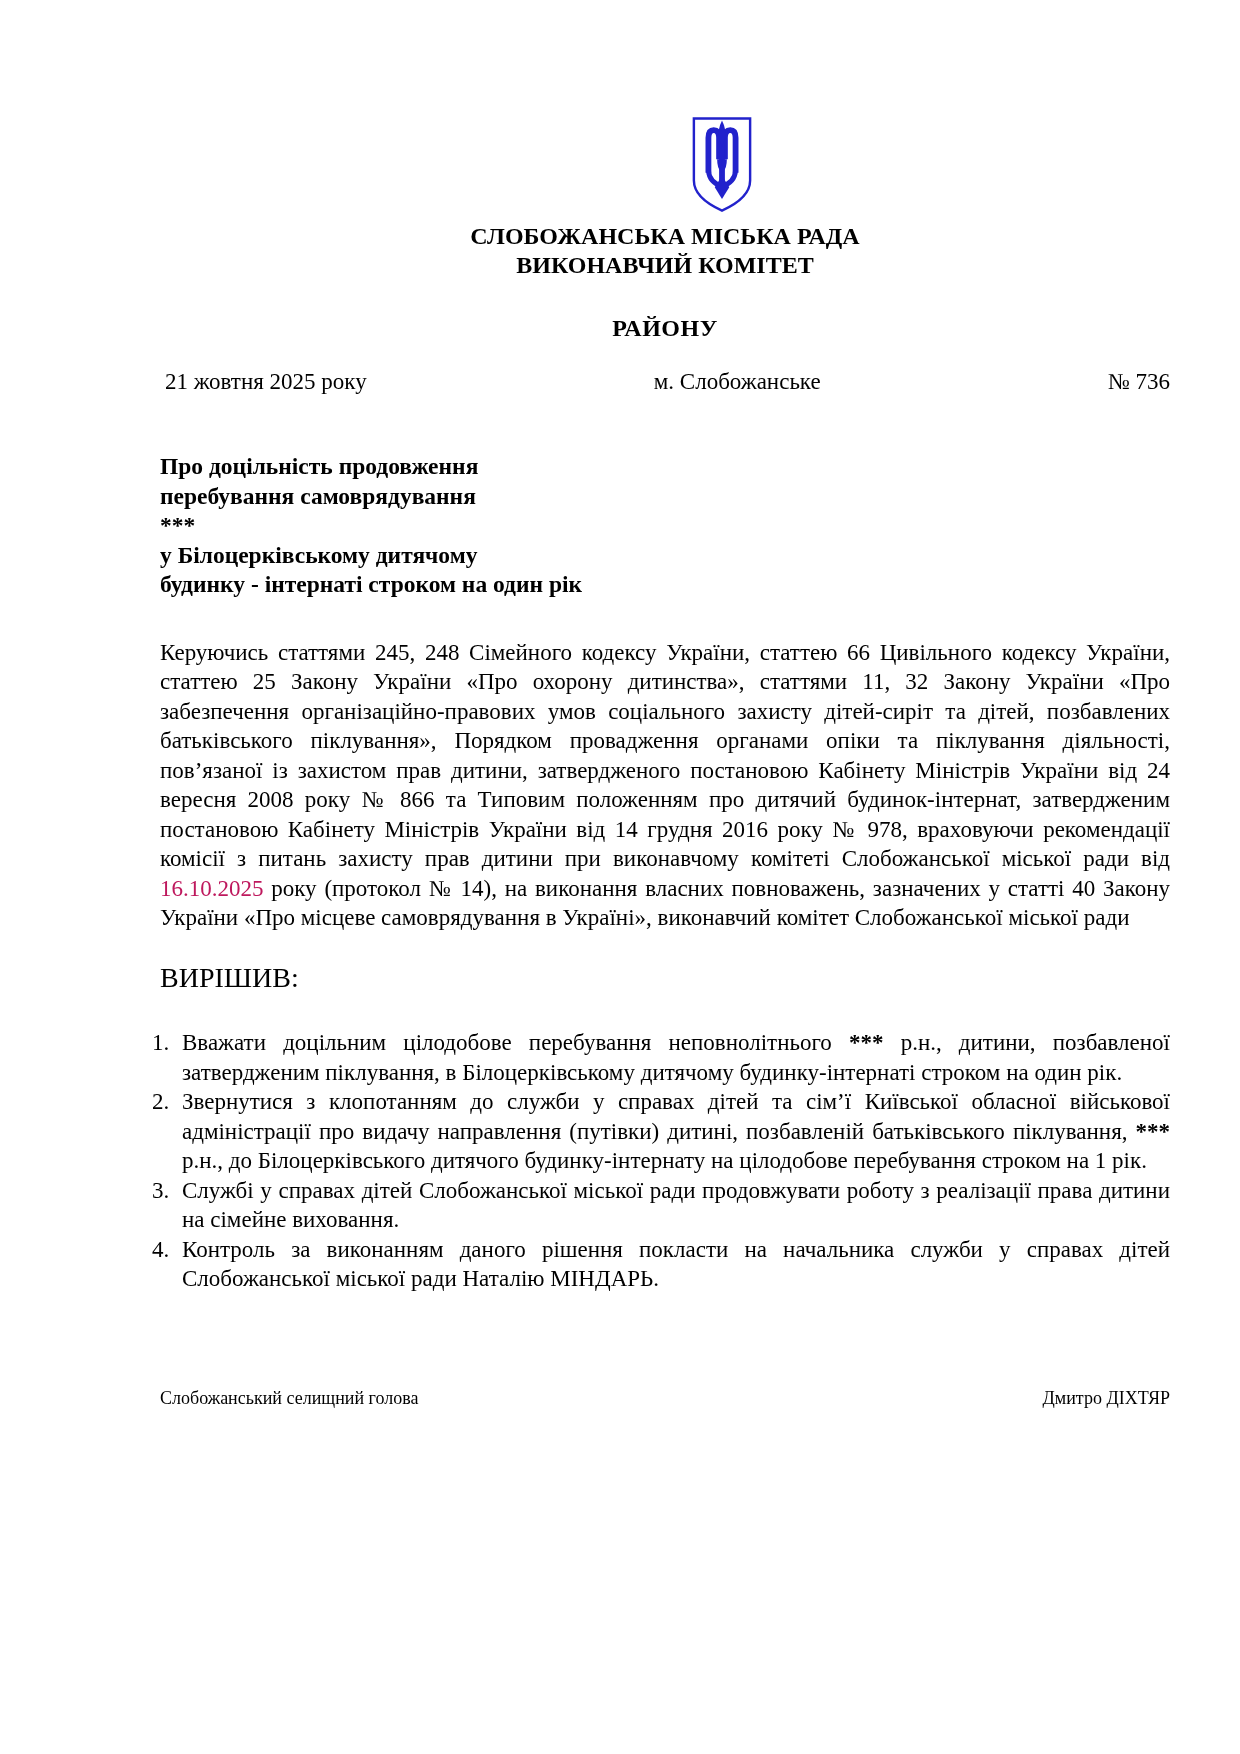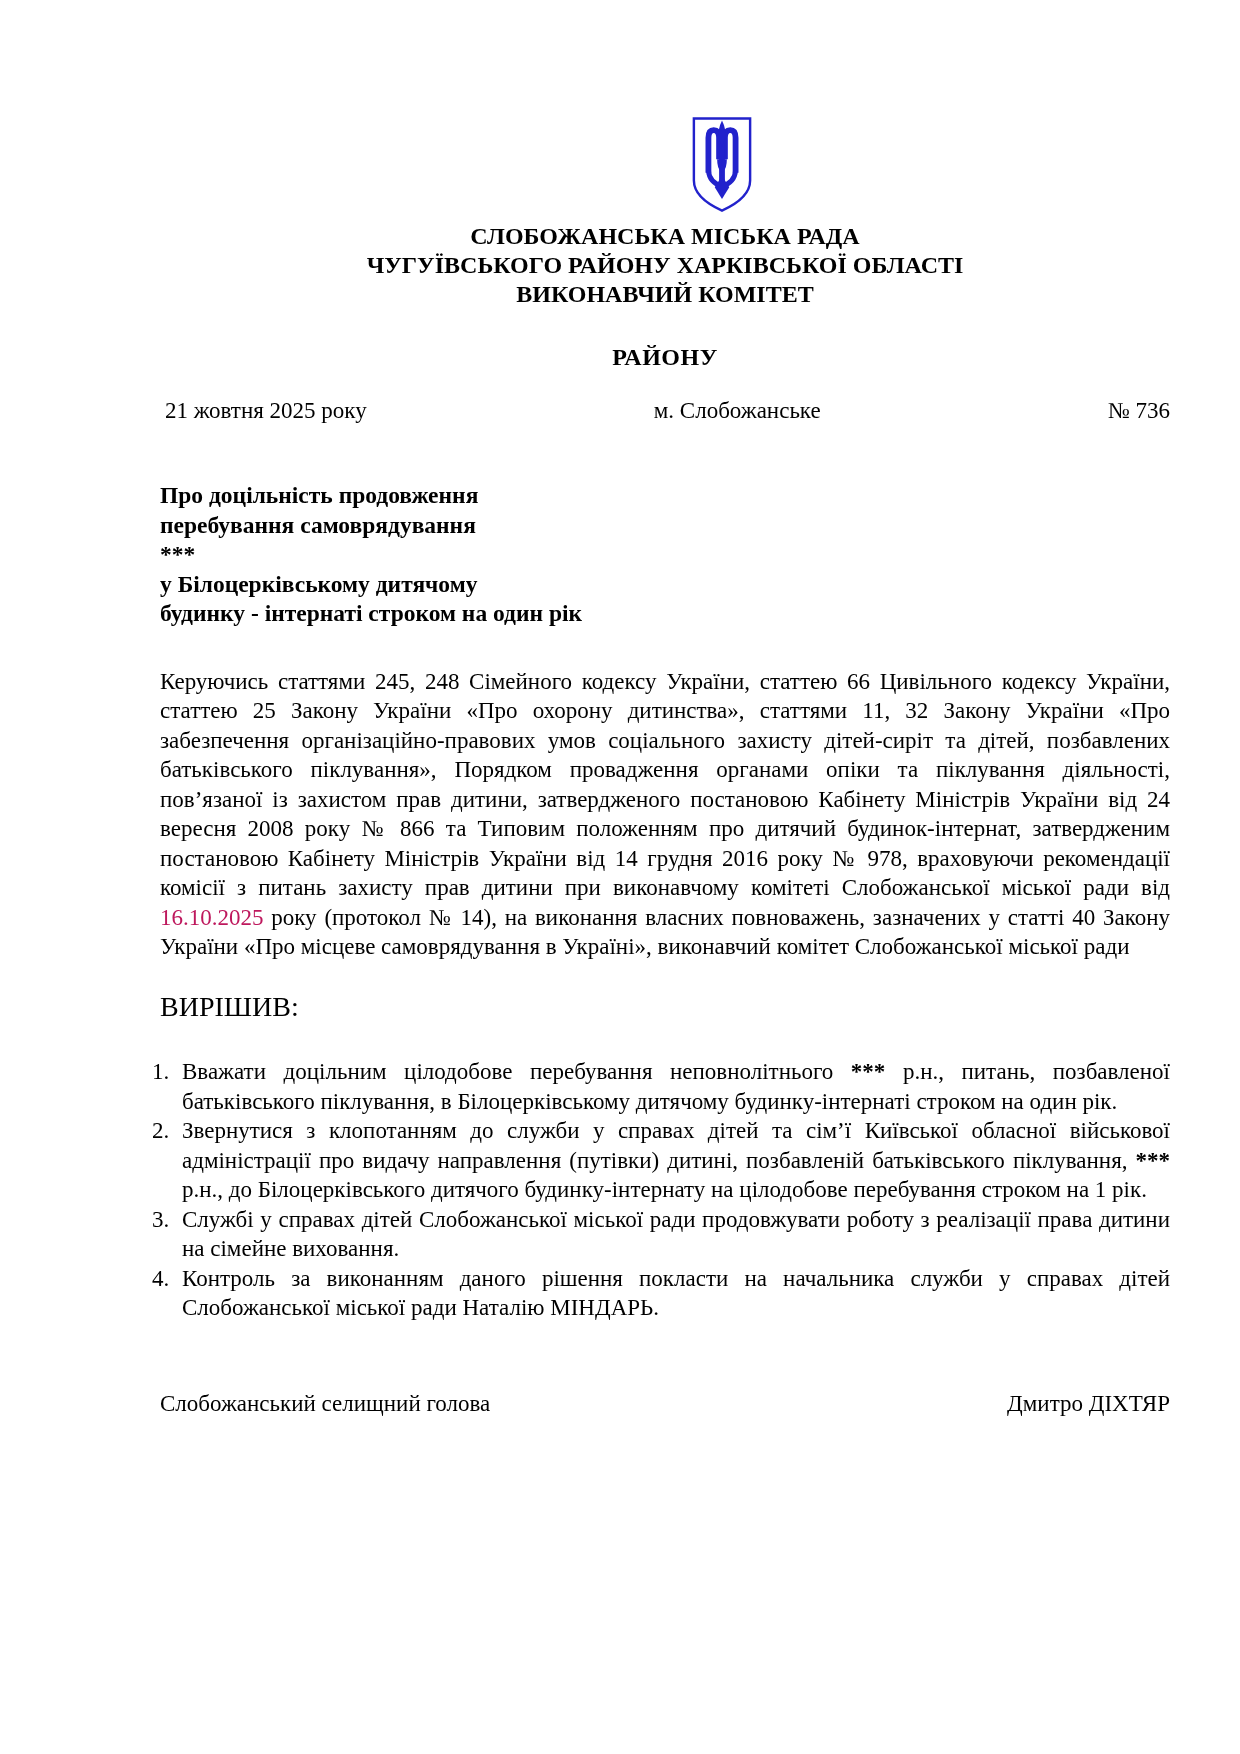--- a/index.html
+++ b/index.html
@@ -90,25 +90,25 @@
     padding-right: 0;
   }
   .res-list .item-text {
     flex: 1 1 auto;
     text-align: justify;
   }
   .bold-mask { font-weight: bold; }
 
   
   .signature-row {
-    margin-top: 66px;
+    margin-top: 90px;
     display: flex;
     justify-content: space-between;
     align-items: baseline;
-    font-size: 23px;
+    font-size: 18px;
     line-height: 29px;
   }
 </style>
 </head>
 <body>
 
 <div class="page">
   <div class="content">
 
     <div class="emblem-wrap">
@@ -126,21 +126,20 @@
 
         <g fill="#2222cc">
           <path d="M33 4 Q37.5 13 36.5 22 L33 31 L29.5 22 Q28.5 13 33 4 Z"></path>
           <path d="M33 61 L40.5 73 L33 85 L25.5 73 Z"></path>
         </g>
       </svg>
     </div>
 
     <div class="org-block">
       <div>СЛОБОЖАНСЬКА МІСЬКА РАДА</div>
-      <div>ЧУГУЇВСЬКОГО РАЙОНУ ХАРКІВСЬКОЇ ОБЛАСТІ</div>
       <div>ВИКОНАВЧИЙ КОМІТЕТ</div>
     </div>
 
     <div class="doc-type">РАЙОНУ</div>
 
     <div class="date-row">
       <span class="cell-left">21 жовтня 2025 року</span>
       <span class="cell-mid">м. Слобожанське</span>
       <span class="cell-right">№ 736</span>
     </div>
@@ -153,21 +152,21 @@
       <div>будинку - інтернаті строком на один рік</div>
     </div>
 
     <p class="preamble"><span>Керуючись статтями 245, 248 Сімейного кодексу України, статтею 66 Цивільного кодексу України, статтею 25 Закону України «Про охорону дитинства», статтями 11, 32 Закону України «Про забезпечення організаційно-правових умов соціального захисту дітей-сиріт та дітей, позбавлених батьківського піклування», Порядком провадження органами опіки та піклування діяльності, пов’язаної із захистом прав дитини, затвердженого постановою Кабінету Міністрів України від 24 вересня 2008 року № 866 та Типовим положенням про дитячий будинок-інтернат, затвердженим постановою Кабінету Міністрів України від 14 грудня 2016 року № 978, враховуючи рекомендації комісії з питань захисту прав дитини при виконавчому комітеті Слобожанської міської ради від </span><span class="red-date">16.10.2025</span><span> року (протокол № 14), на виконання власних повноважень, зазначених у статті 40 Закону України «Про місцеве самоврядування в Україні», виконавчий комітет Слобожанської міської ради</span></p>
 
     <div class="resolved">ВИРІШИВ:</div>
 
     <ol class="res-list">
       <li>
         <span class="num">1.</span>
-        <span class="item-text"><span>Вважати доцільним цілодобове перебування неповнолітнього </span><span class="bold-mask">***</span><span> р.н., питань, позбавленої батьківського піклування, в Білоцерківському дитячому будинку-інтернаті строком на один рік.</span></span>
+        <span class="item-text"><span>Вважати доцільним цілодобове перебування неповнолітнього </span><span class="bold-mask">***</span><span> р.н., дитини, позбавленої затвердженим піклування, в Білоцерківському дитячому будинку-інтернаті строком на один рік.</span></span>
       </li>
       <li>
         <span class="num">2.</span>
         <span class="item-text"><span>Звернутися з клопотанням до служби у справах дітей та сім’ї Київської обласної військової адміністрації про видачу направлення (путівки) дитині, позбавленій батьківського піклування, </span><span class="bold-mask">***</span><span> р.н., до Білоцерківського дитячого будинку-інтернату на цілодобове перебування строком на 1 рік.</span></span>
       </li>
       <li>
         <span class="num">3.</span>
         <span class="item-text"><span>Службі у справах дітей Слобожанської міської ради продовжувати роботу з реалізації права дитини на сімейне виховання.</span></span>
       </li>
       <li>

